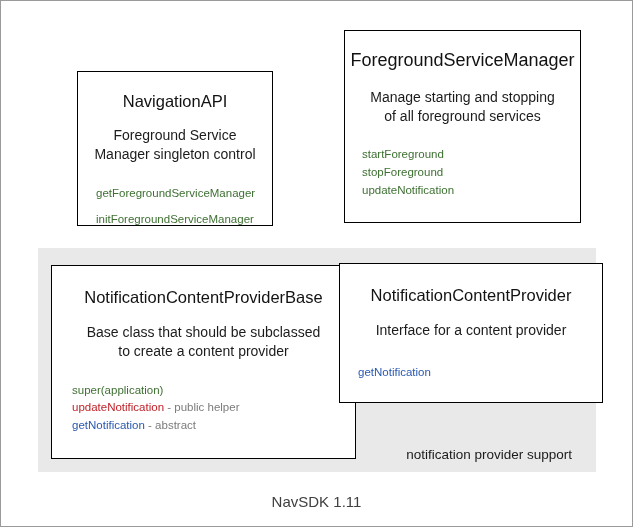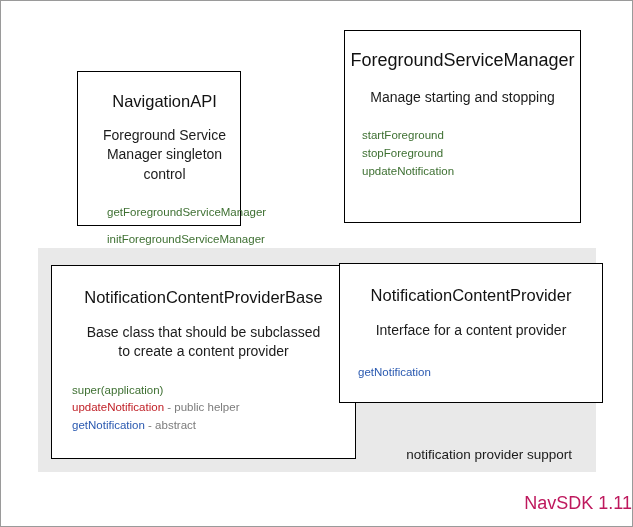--- a/index.html
+++ b/index.html
@@ -71,21 +71,21 @@
     line-height: 1.2;
     white-space: nowrap;
   }
   .m-green  { color: #3e7032; }
   .m-red    { color: #c02027; }
   .m-blue   { color: #2a59b0; }
   .m-note   { color: #7b7b7b; }
 
   
   #card-navigation-api {
-    left: 76px;  top: 70px;  width: 164px; height: 155px; padding-left: 11px;
+    left: 76px;  top: 70px;  width: 196px; height: 155px;
   }
   #card-navigation-api .card-title { margin-top: 20px; }
   #card-navigation-api .card-desc  { margin-top: 15px; }
   #card-navigation-api .members    { margin: 22px 0 0 18px; }
   #card-navigation-api .member + .member { margin-top: 13px; }
 
   #card-foreground-service-manager {
     left: 343px; top: 29px;  width: 237px; height: 193px;
   }
   #card-foreground-service-manager .card-title { margin-top: 19px; }
@@ -107,23 +107,23 @@
   #card-notification-content-provider .card-title { margin-top: 22px; }
   #card-notification-content-provider .card-desc  { margin-top: 16px; }
   #card-notification-content-provider .members    { margin: 26px 0 0 18px; }
 
   
   .footer-label {
     position: absolute;
     left: 0;
     right: 0;
     top: 492px;
-    text-align: right;
-    font-size: 18px;
-    color: #be185d;
+    text-align: center;
+    font-size: 15px;
+    color: #404040;
   }
 </style>
 </head>
 <body>
 
 <div id="canvas">
 
   <div class="group-panel">
     <div class="group-caption">notification provider support</div>
   </div>
@@ -141,20 +141,21 @@
       <div class="member">
         <span class="m-green">initForegroundServiceManager</span><span class="m-note"></span>
       </div>
     </div>
   </div>
 
   <div class="card" id="card-foreground-service-manager">
     <div class="card-title big">ForegroundServiceManager</div>
     <div class="card-desc">
       <div>Manage starting and stopping</div>
+      <div>of all foreground services</div>
     </div>
     <div class="members">
       <div class="member">
         <span class="m-green">startForeground</span><span class="m-note"></span>
       </div>
       <div class="member">
         <span class="m-green">stopForeground</span><span class="m-note"></span>
       </div>
       <div class="member">
         <span class="m-green">updateNotification</span><span class="m-note"></span>

